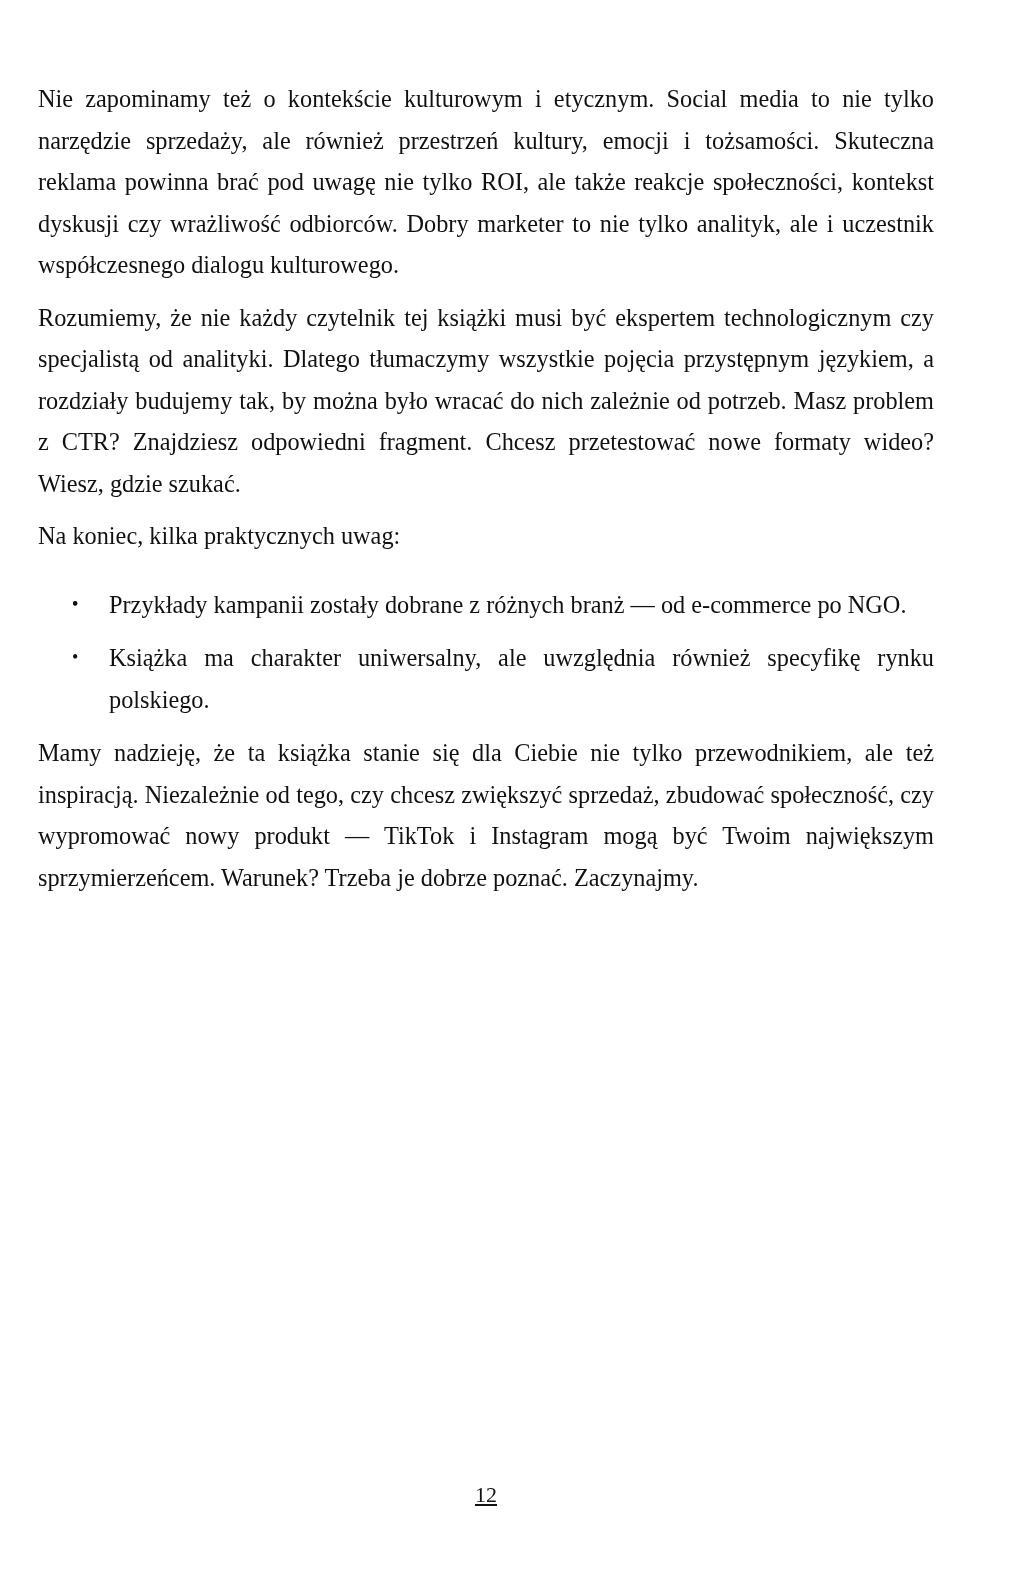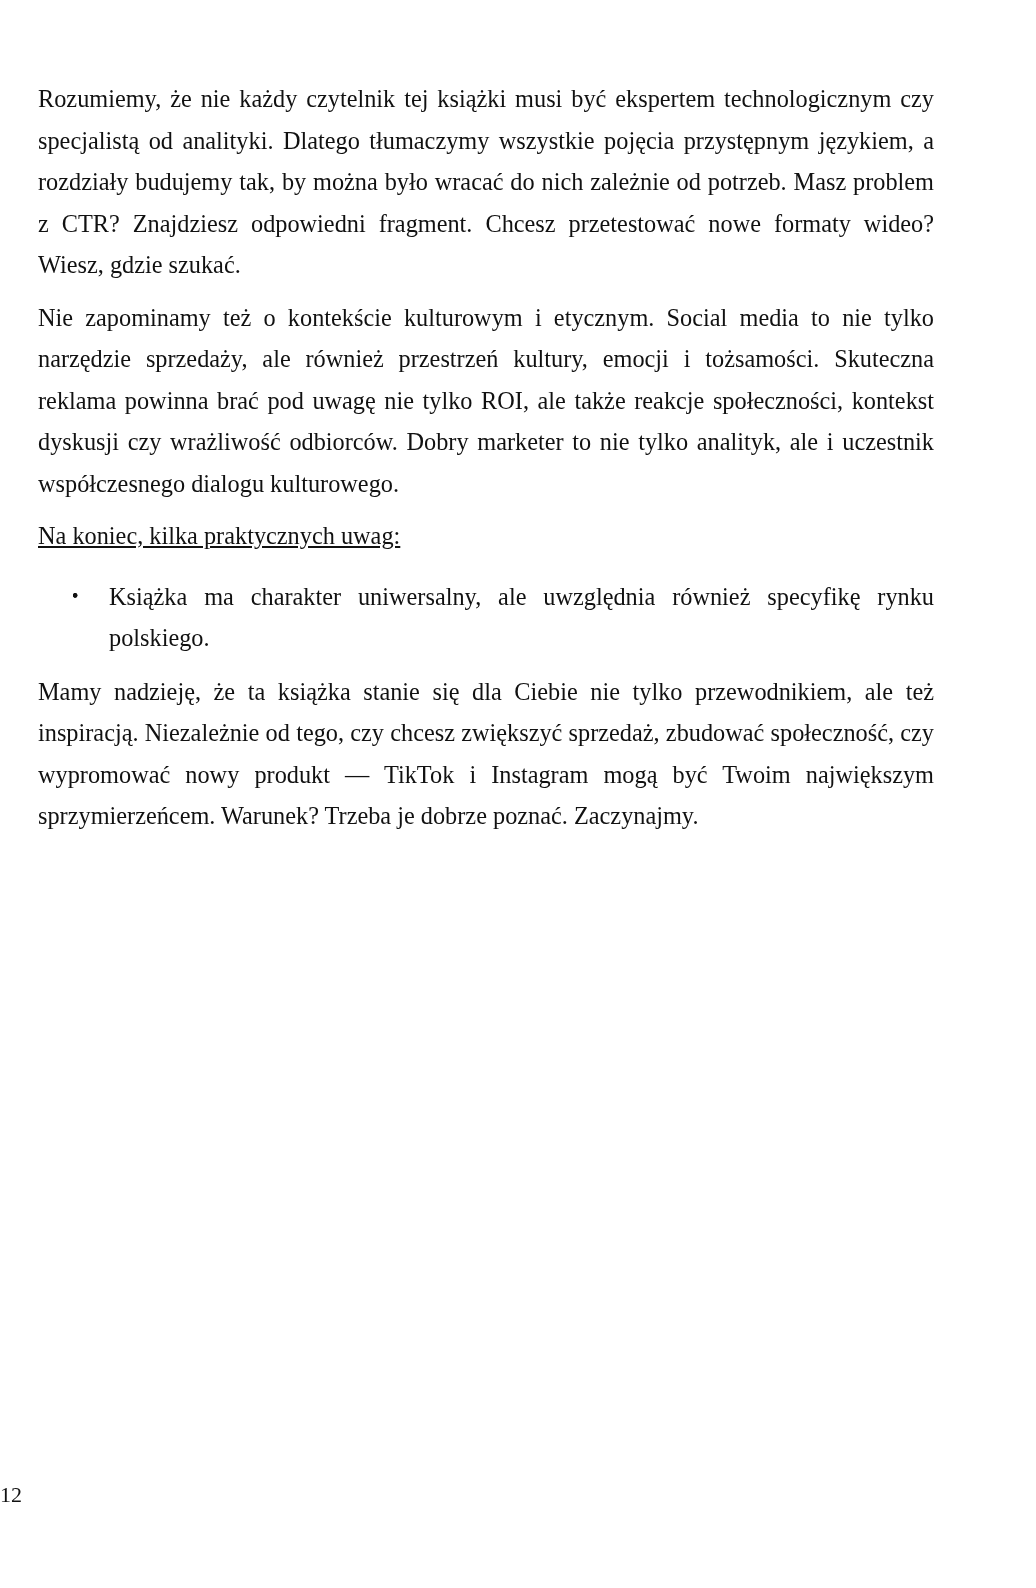--- a/index.html
+++ b/index.html
@@ -23,22 +23,21 @@
     }
     .para {
       margin: 0 0 11px 0;
       font-size: 24.3px;
       line-height: 41.5px;
       text-align: justify;
       text-align-last: left;
       hyphens: none;
     }
     .para.short {
-      margin-bottom: 19px;
-      text-decoration: underline;
+      margin-bottom: 27px;
     }
     .bullet-list {
       list-style: none;
       margin: 0 0 12px 0;
       padding: 0;
     }
     .bullet-item {
       position: relative;
       padding-left: 71px;
       margin-bottom: 12px;
@@ -52,39 +51,41 @@
       left: 34px;
       top: 0;
       font-size: 18px;
       line-height: 41.5px;
     }
     .page-number {
       position: absolute;
       left: 0;
       width: 972px;
       top: 1480px;
-      text-align: left;
+      text-align: center;
       font-size: 22px;
       line-height: 30px;
+      text-decoration: underline;
     }
   </style>
 </head>
 <body>
 
 <div class="page-content">
+  <p class="para">Nie zapominamy też o kontekście kulturowym i etycznym. Social media to nie tylko narzędzie sprzedaży, ale również przestrzeń kultury, emocji i tożsamości. Skuteczna reklama powinna brać pod uwagę nie tylko ROI, ale także reakcje społeczności, kontekst dyskusji czy wrażliwość odbiorców. Dobry marketer to nie tylko analityk, ale i uczestnik współczesnego dialogu kulturowego.</p>
   <p class="para">Rozumiemy, że nie każdy czytelnik tej książki musi być ekspertem technologicznym czy specjalistą od analityki. Dlatego tłumaczymy wszystkie pojęcia przystępnym językiem, a rozdziały budujemy tak, by można było wracać do nich zależnie od potrzeb. Masz problem z CTR? Znajdziesz odpowiedni fragment. Chcesz przetestować nowe formaty wideo? Wiesz, gdzie szukać.</p>
-  <p class="para">Nie zapominamy też o kontekście kulturowym i etycznym. Social media to nie tylko narzędzie sprzedaży, ale również przestrzeń kultury, emocji i tożsamości. Skuteczna reklama powinna brać pod uwagę nie tylko ROI, ale także reakcje społeczności, kontekst dyskusji czy wrażliwość odbiorców. Dobry marketer to nie tylko analityk, ale i uczestnik współczesnego dialogu kulturowego.</p>
   <p class="para short">Na koniec, kilka praktycznych uwag:</p>
 
   <ul class="bullet-list">
     <li class="bullet-item">
       <span class="bullet">•</span>
     </li>
     <li class="bullet-item">
       <span class="bullet">•</span>
+      <span>Przykłady kampanii zostały dobrane z różnych branż — od e-commerce po NGO.</span>
     </li>
     <li class="bullet-item">
       <span class="bullet">•</span>
       <span>Książka ma charakter uniwersalny, ale uwzględnia również specyfikę rynku polskiego.</span>
     </li>
   </ul>
 
   <p class="para">Mamy nadzieję, że ta książka stanie się dla Ciebie nie tylko przewodnikiem, ale też inspiracją. Niezależnie od tego, czy chcesz zwiększyć sprzedaż, zbudować społeczność, czy wypromować nowy produkt — TikTok i Instagram mogą być Twoim największym sprzymierzeńcem. Warunek? Trzeba je dobrze poznać. Zaczynajmy.</p>
 </div>
 

